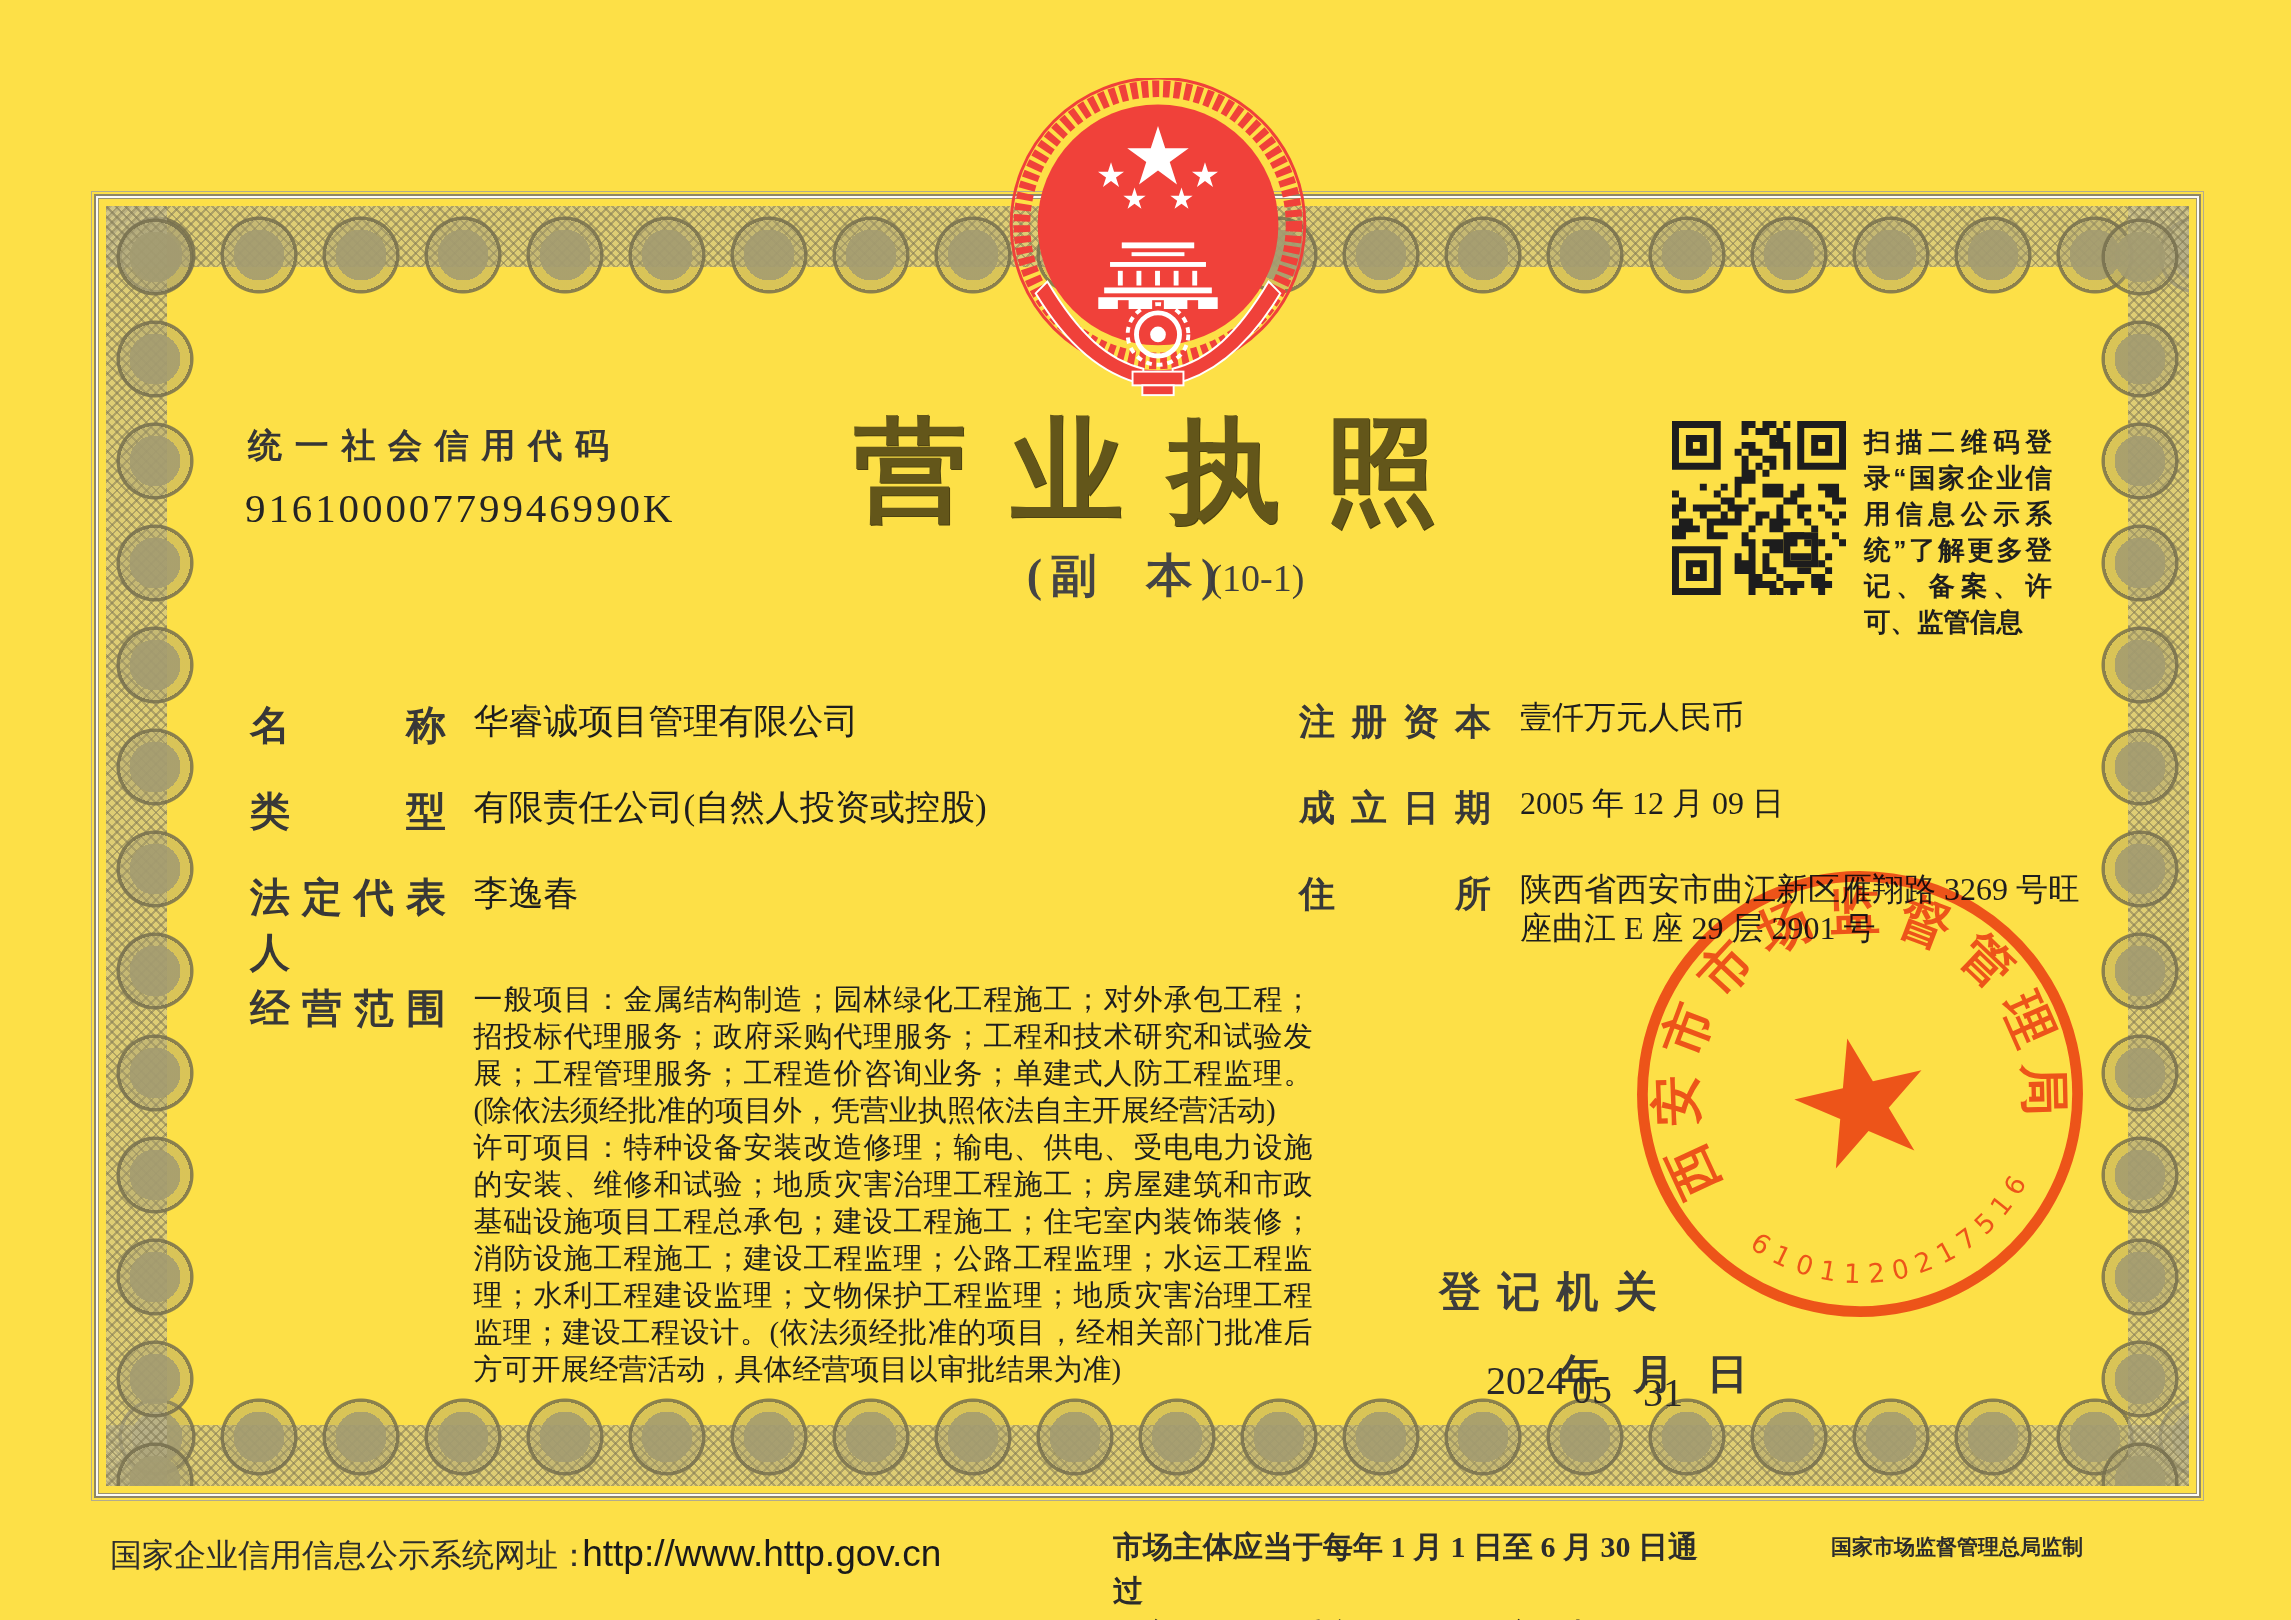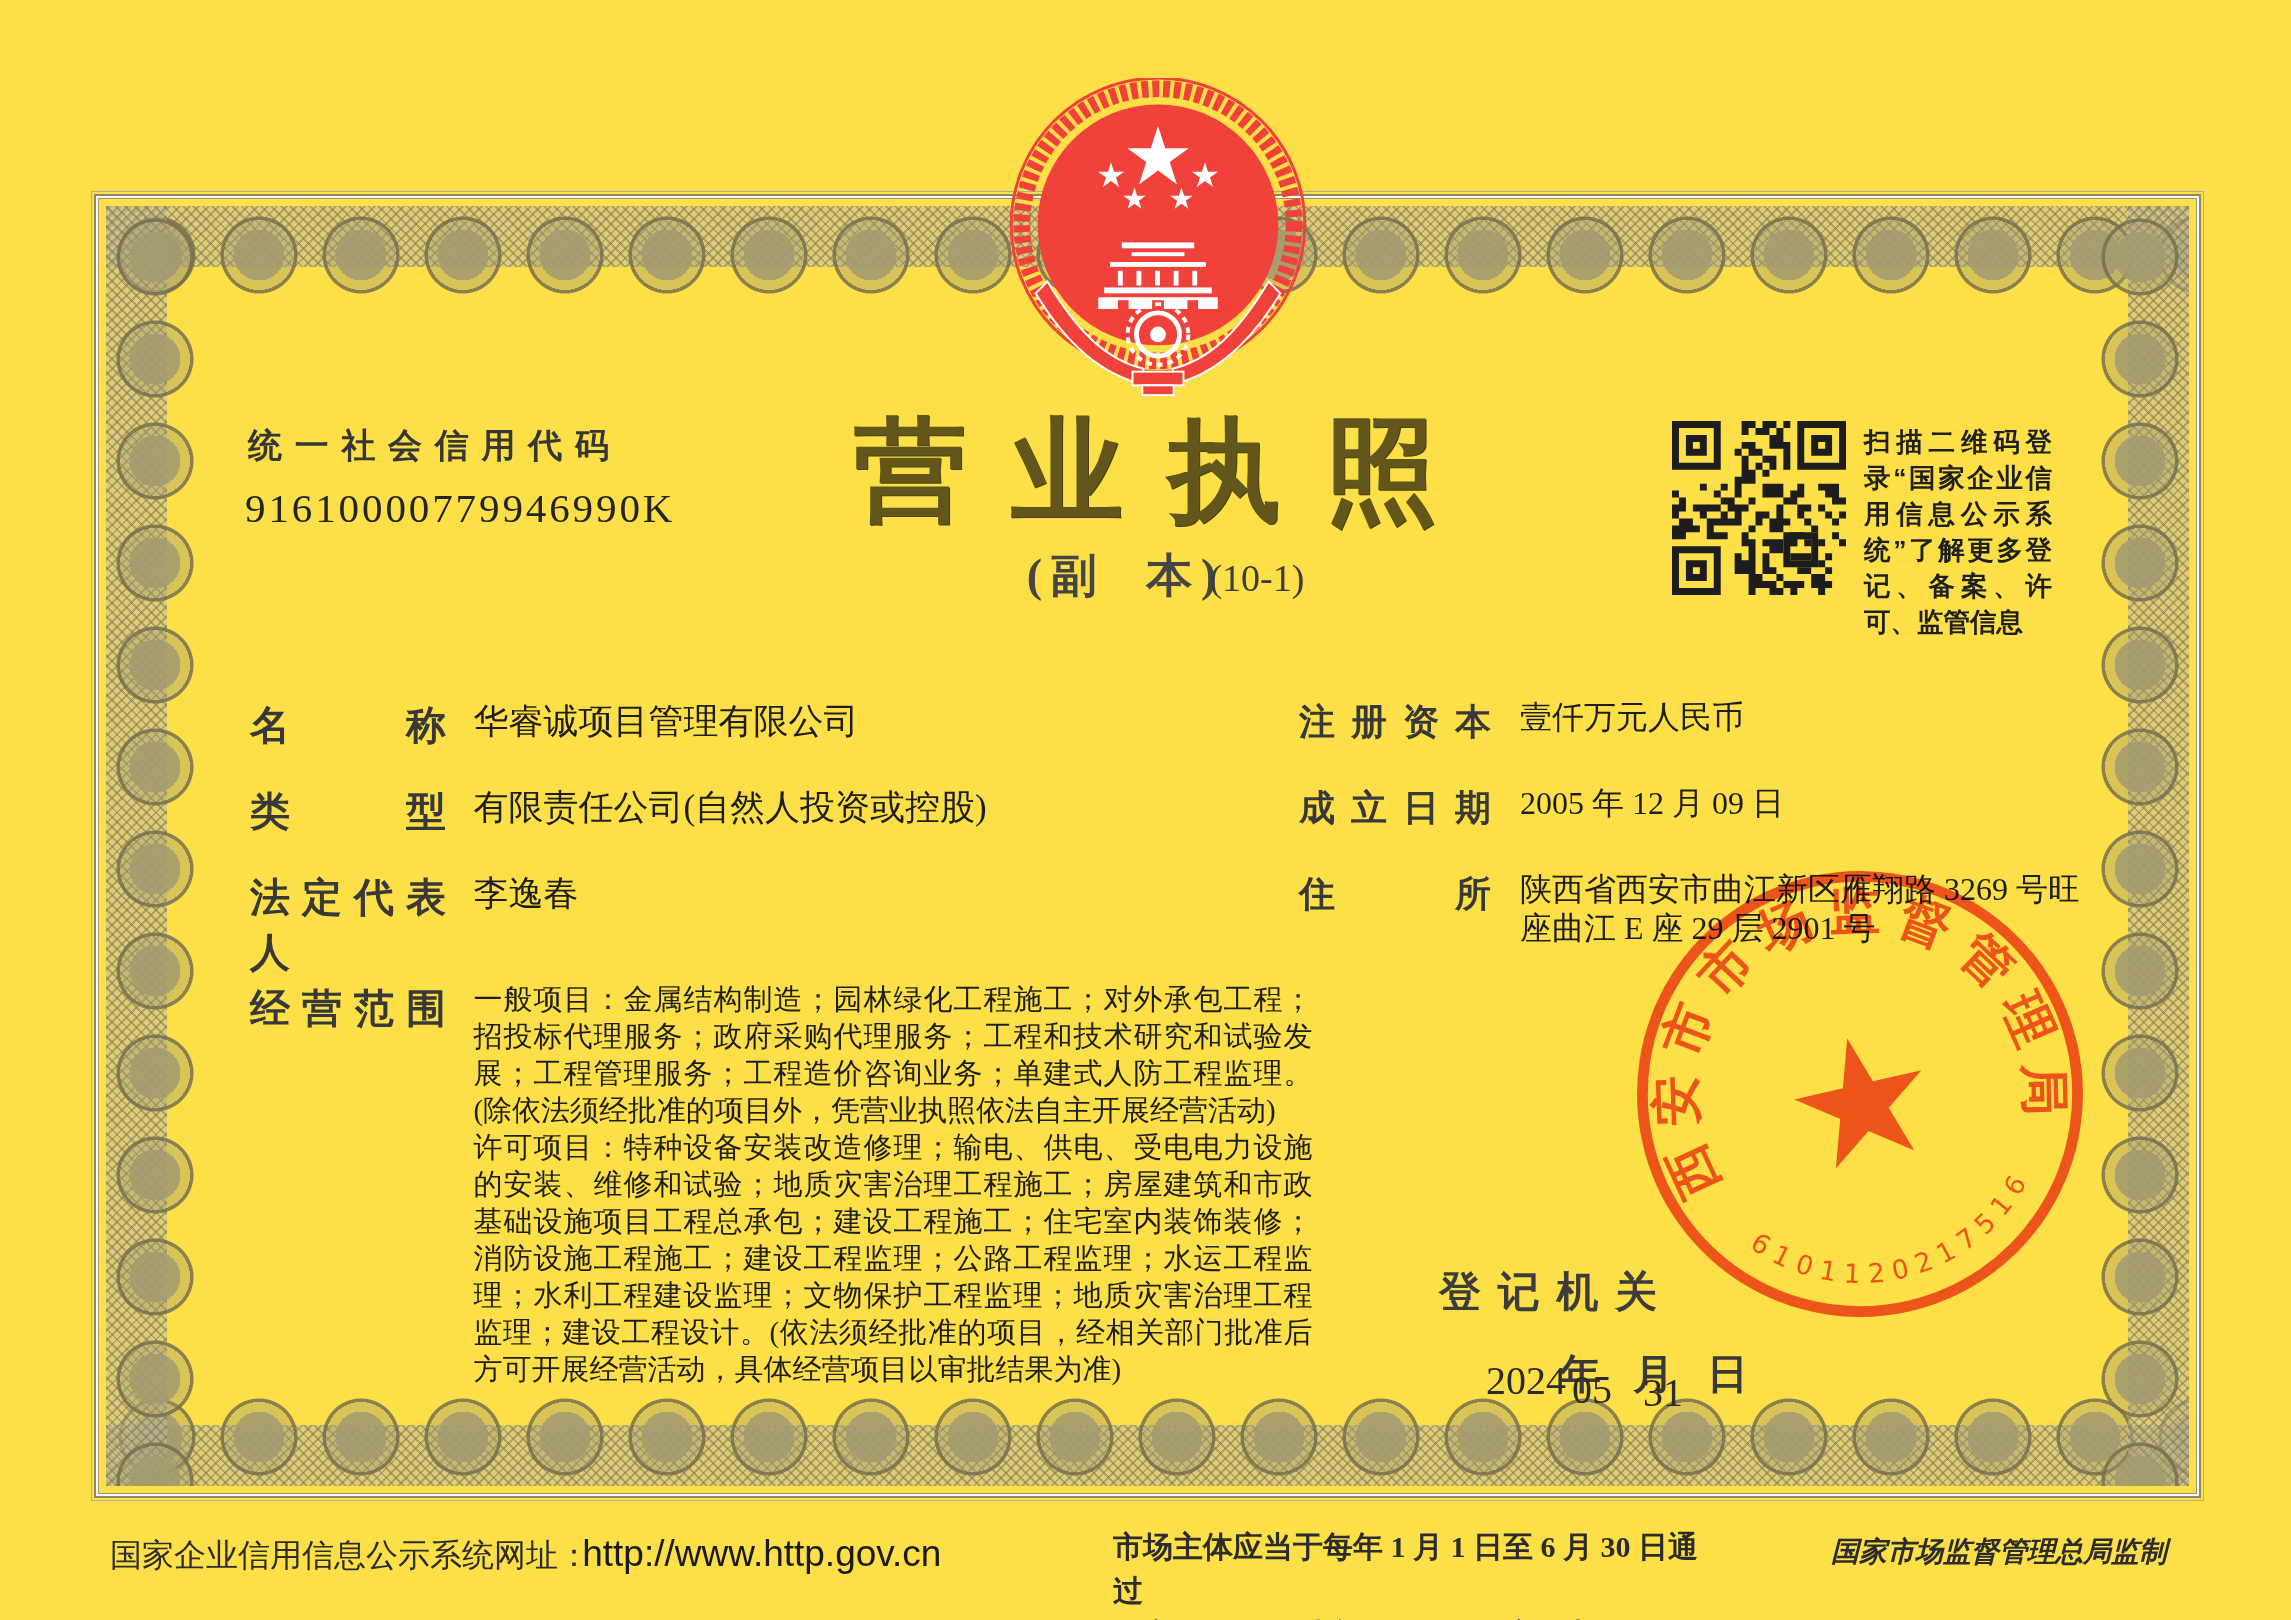--- a/index.html
+++ b/index.html
@@ -63,21 +63,21 @@
   .date-part{position:absolute;z-index:7;color:#2a2a2a;}
   .d-num{font-size:40px;}
   .d-unit{font-size:41px;font-weight:700;color:#383838;}
   
   .footer-left{position:absolute;left:110px;top:1533px;display:flex;align-items:baseline;}
   .footer-left .flabel{font-size:32px;color:#2c2c2c;}
   .footer-left .furl{font-size:37px;margin-left:-7.8px;color:#1a1a1a;
       font-family:"Liberation Sans","DejaVu Sans",sans-serif;}
   .footer-mid{position:absolute;left:1113px;top:1525px;width:588px;font-size:30px;
       line-height:44px;color:#2c2c2c;font-weight:600;}
-  .footer-right{position:absolute;left:1831px;top:1533px;font-size:28px;color:#2c2c2c;font-weight:600;font-style:italic;}
+  .footer-right{position:absolute;left:1831px;top:1533px;font-size:21px;color:#2c2c2c;font-weight:600;}
 </style>
 </head>
 <body>
 
 <div class="page">
 
   <div class="cert-frame">
     <div class="lace lace-h lace-top"></div>
     <div class="lace lace-h lace-bottom"></div>
     <div class="lace lace-v lace-left"></div>

